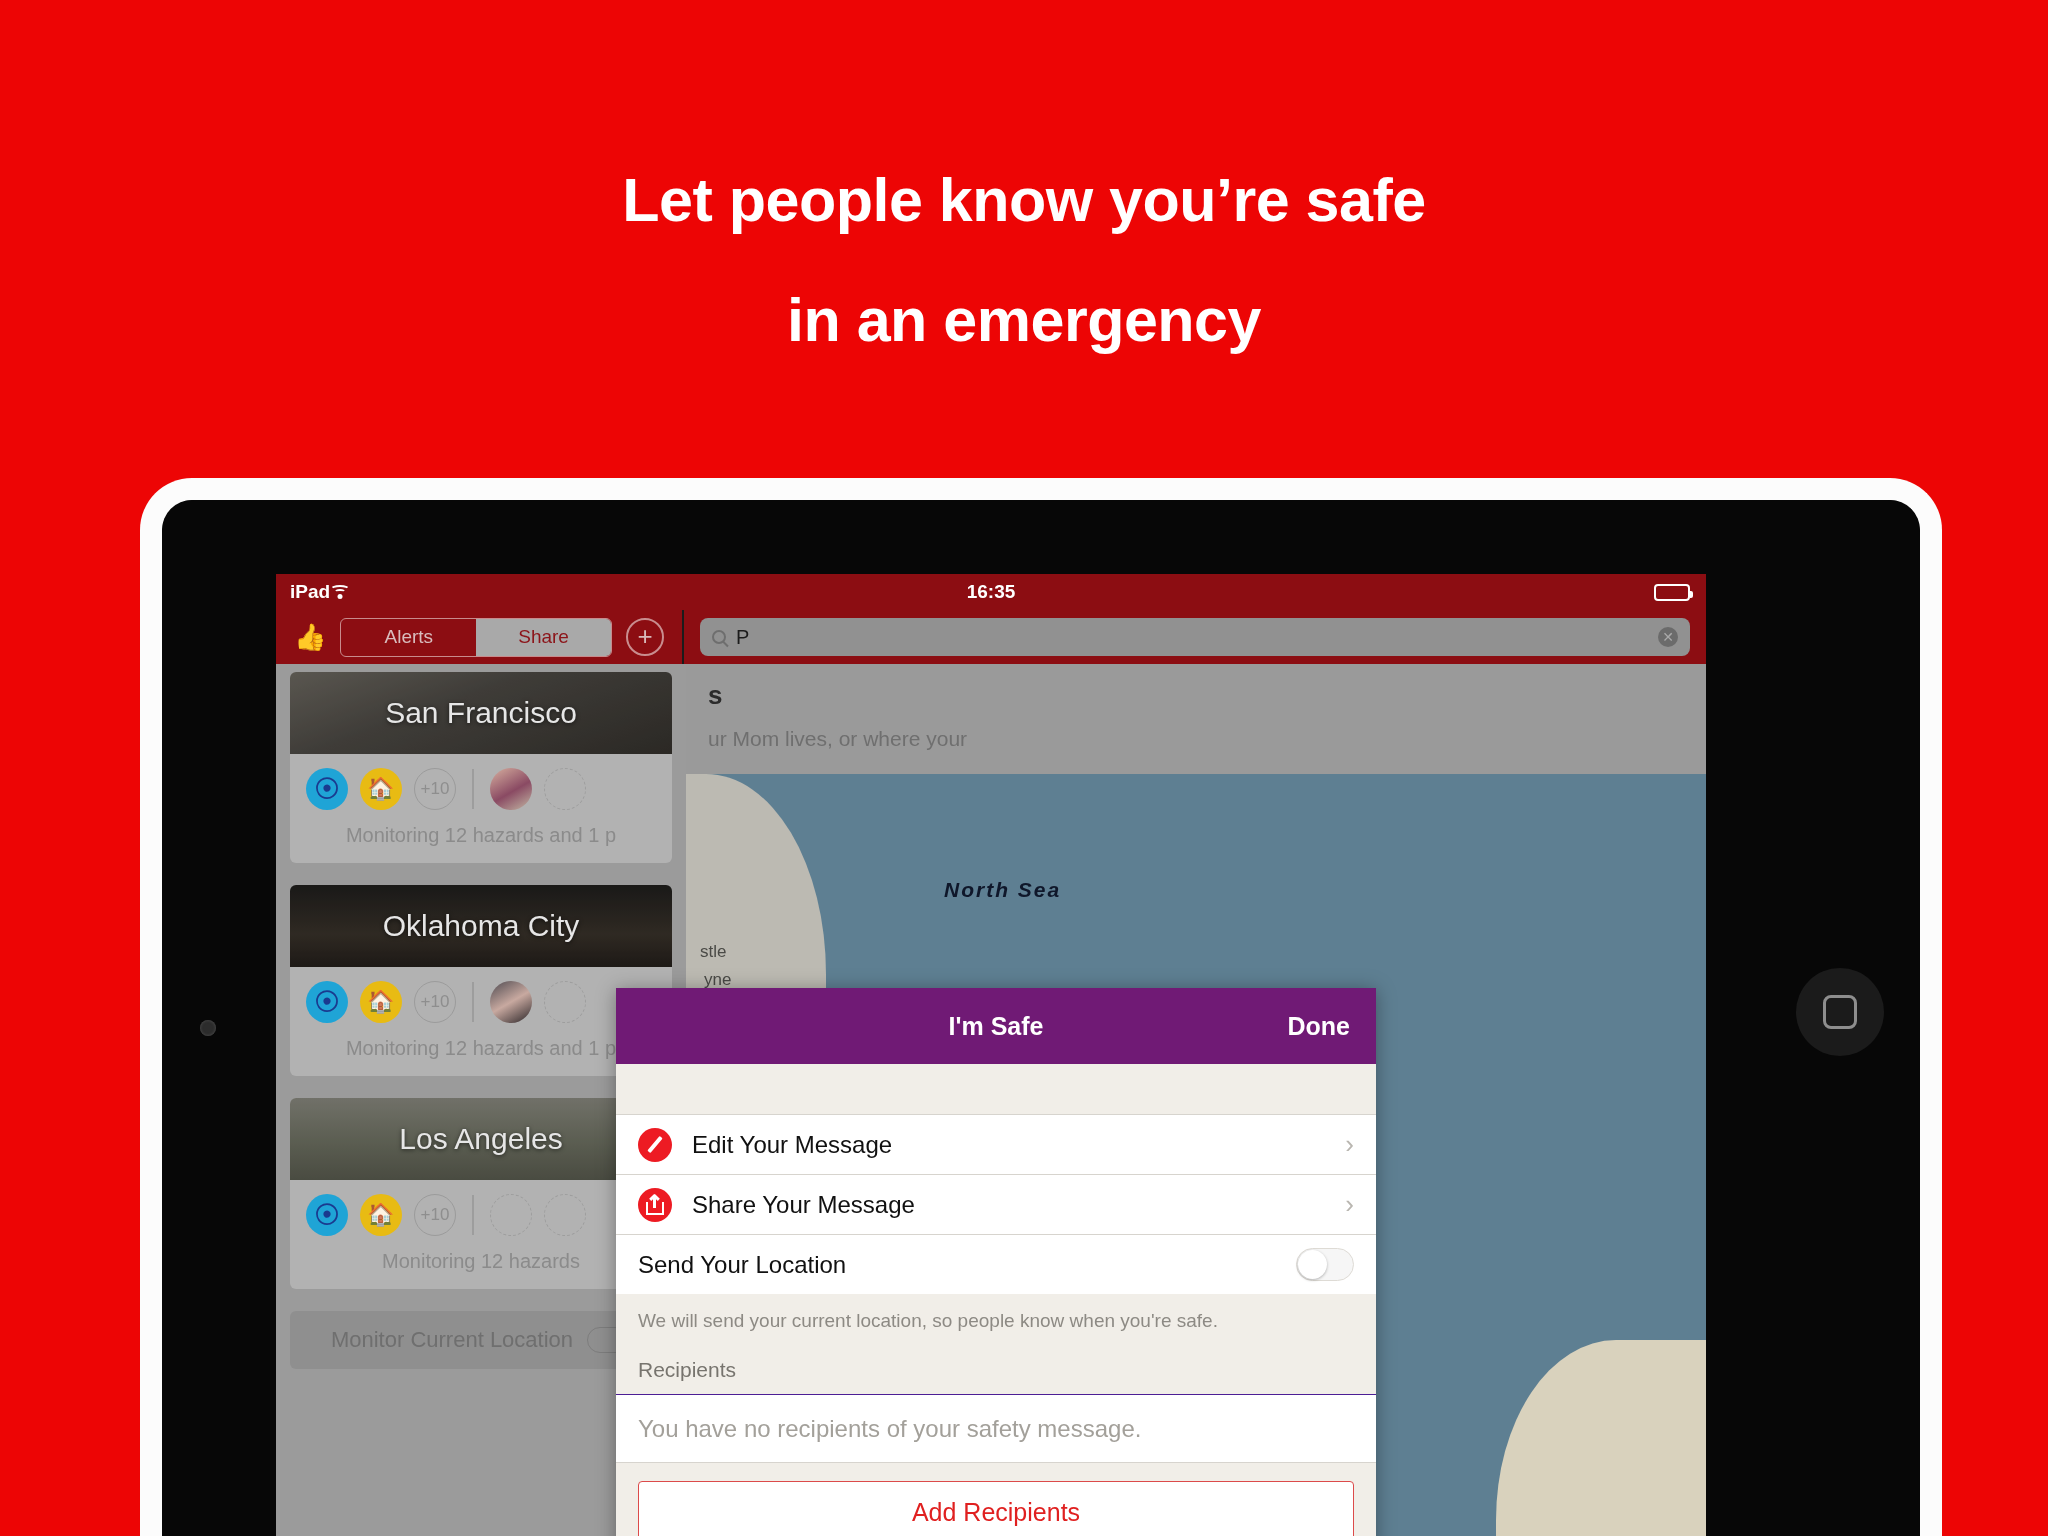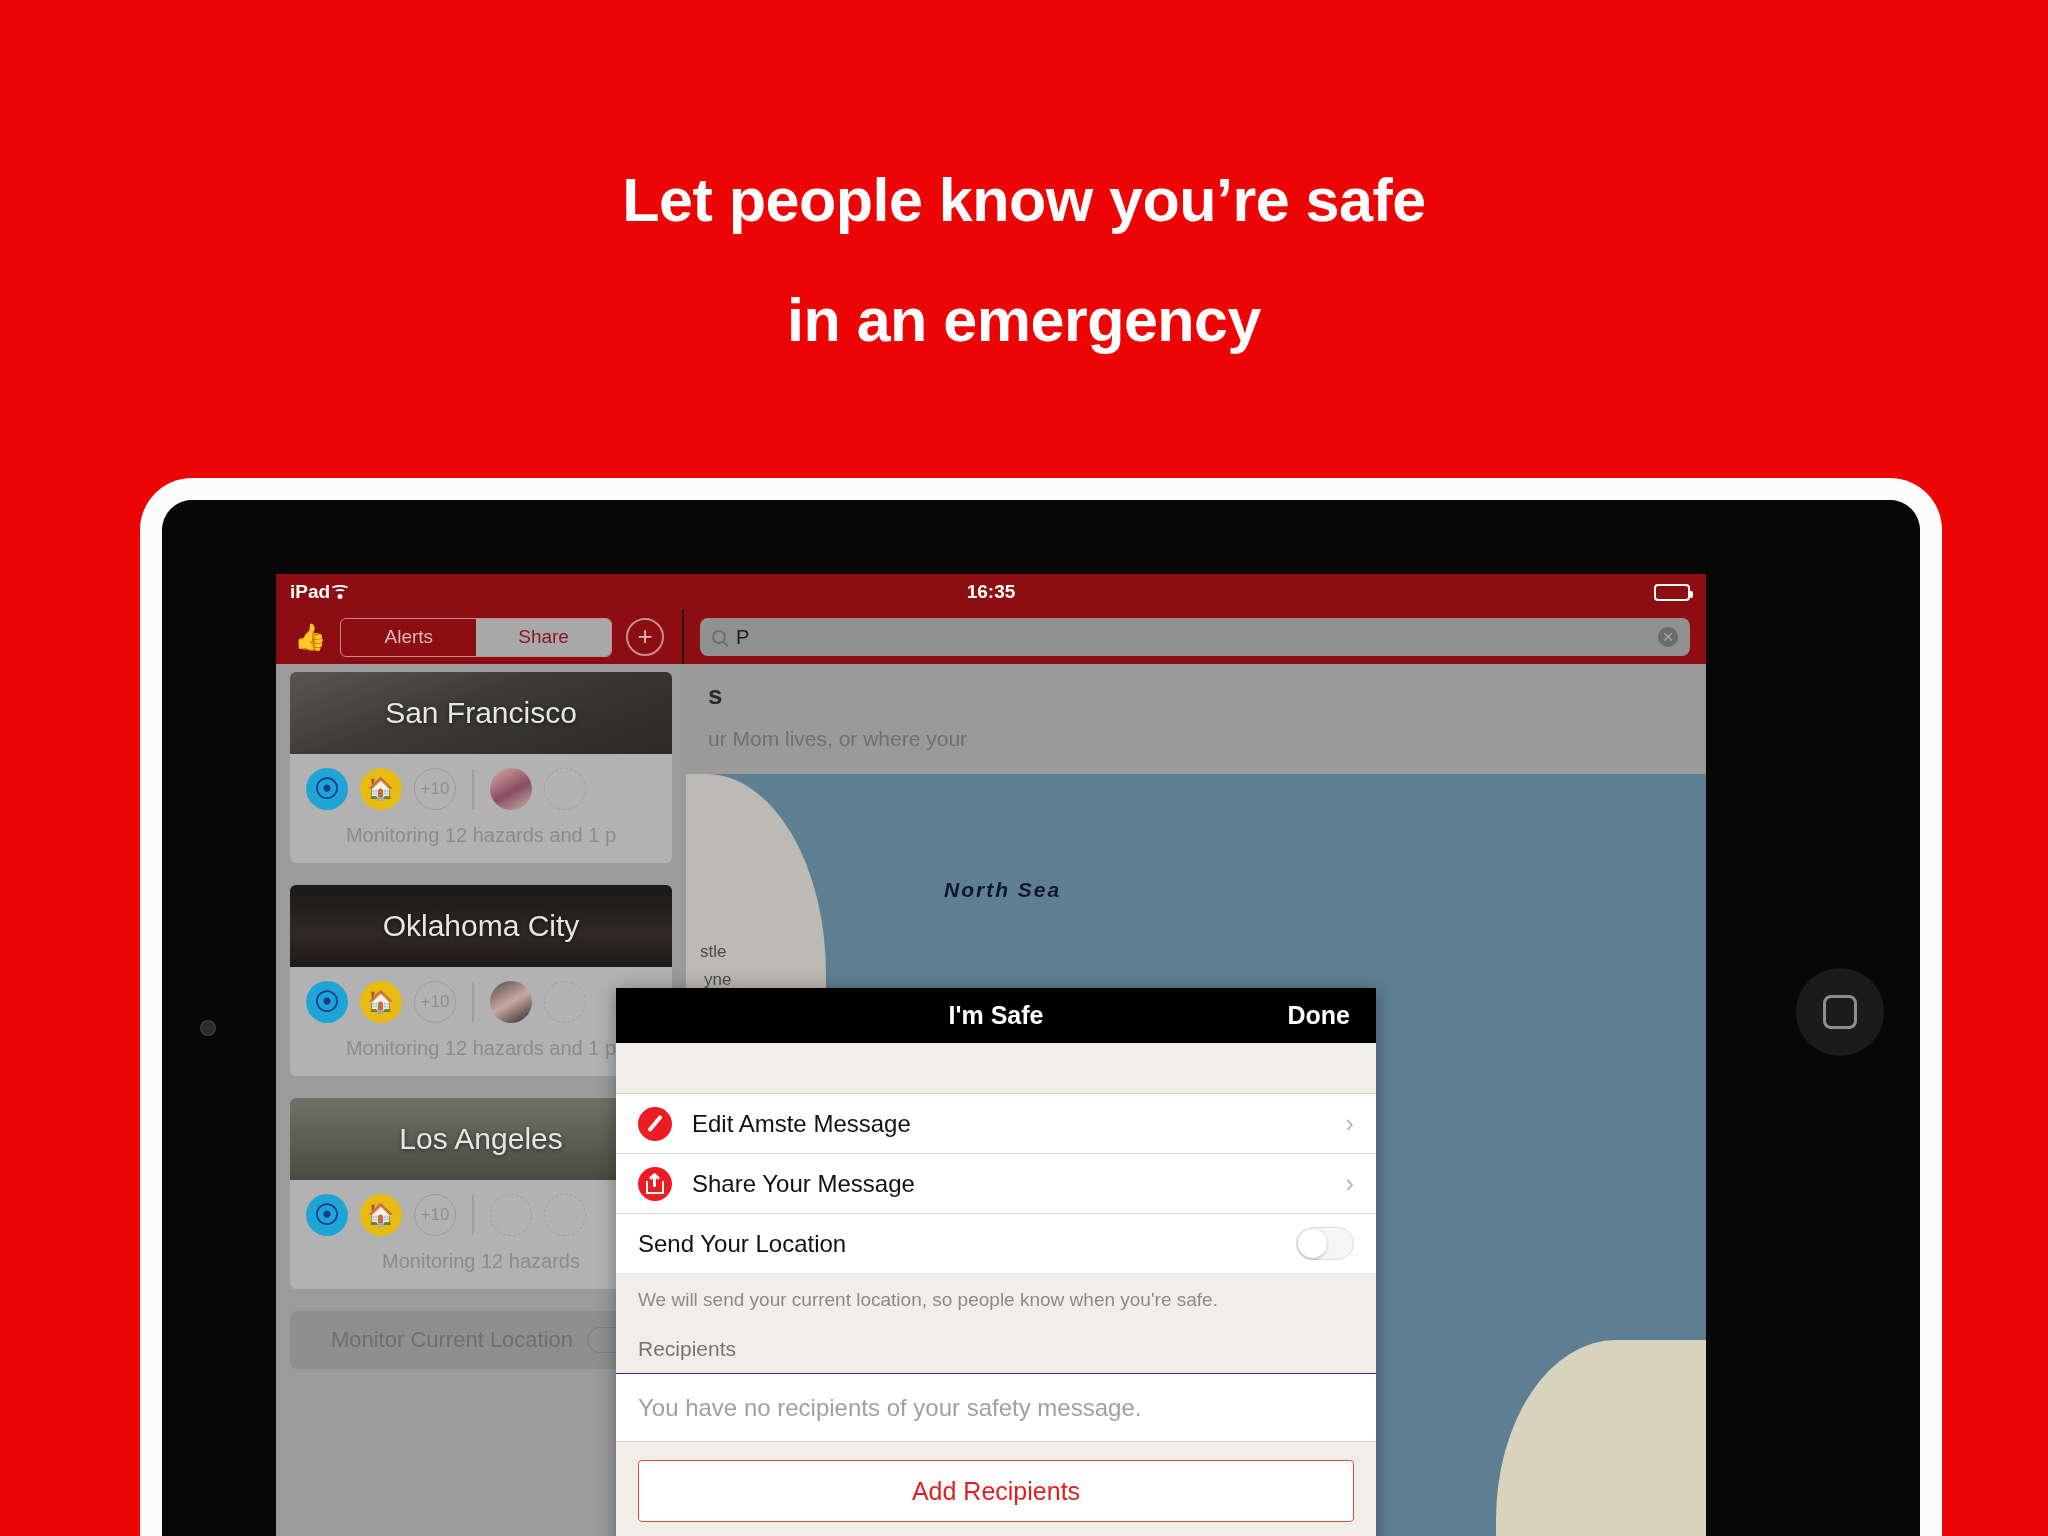--- a/index.html
+++ b/index.html
@@ -310,21 +310,21 @@
   .modal {
     position: absolute;
     left: 340px; top: 414px;
     width: 760px; height: 662px;
     background: #f1eee8;
     box-shadow: 0 2px 18px rgba(0,0,0,.35);
     overflow: hidden;
     z-index: 20;
   }
   .modal-head {
-    height: 55px; background: #000000;
+    height: 76px; background: #701a75;
     display: flex; align-items: center;
     position: relative;
   }
   .modal-title {
     position: absolute; left: 0; right: 0; text-align: center;
     font-size: 25px; font-weight: 700; color: #fff;
   }
   .modal-done {
     position: absolute; right: 26px;
     font-size: 25px; font-weight: 700; color: #fff;
@@ -553,21 +553,21 @@
       <div class="modal-head">
         <span class="modal-title">I'm Safe</span>
         <span class="modal-done">Done</span>
       </div>
       <div class="modal-gap"></div>
 
       <div class="mrow">
         <span class="round-icon">
             <span class="pencil"></span>
           </span>
-        <span class="label">Edit Amste Message</span>
+        <span class="label">Edit Your Message</span>
         <span class="chev">›</span>
       </div>
 
       <div class="mrow">
         <span class="round-icon">
           <span class="share-glyph">
               <span class="box"></span>
               <span class="arrow"></span>
             </span>
         </span>

